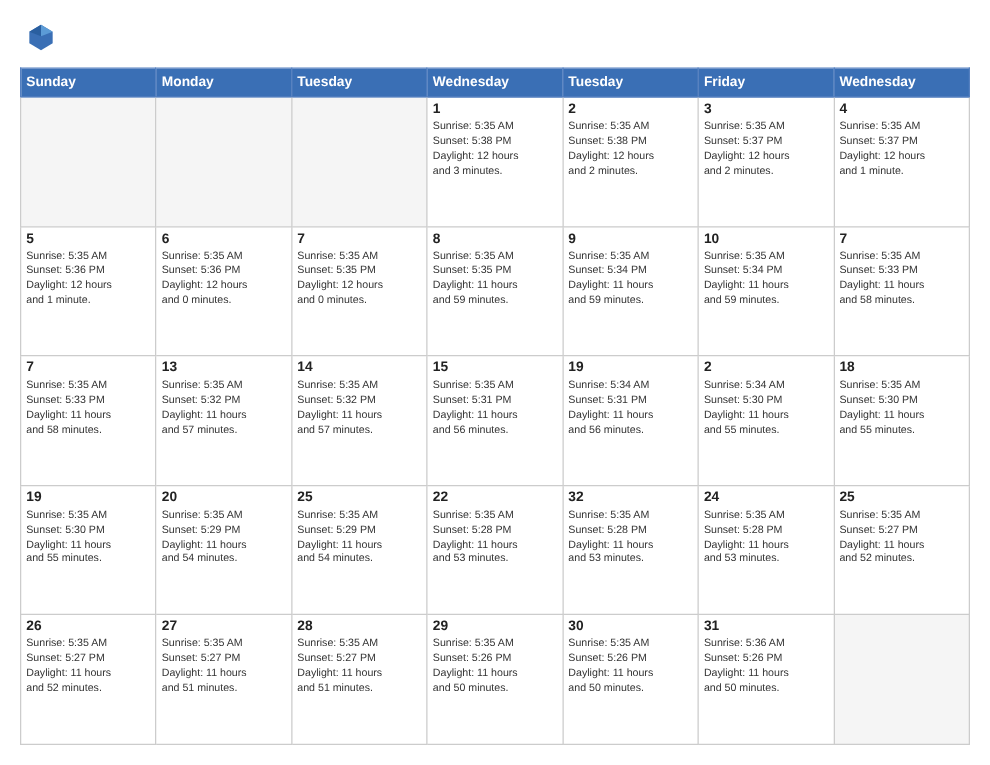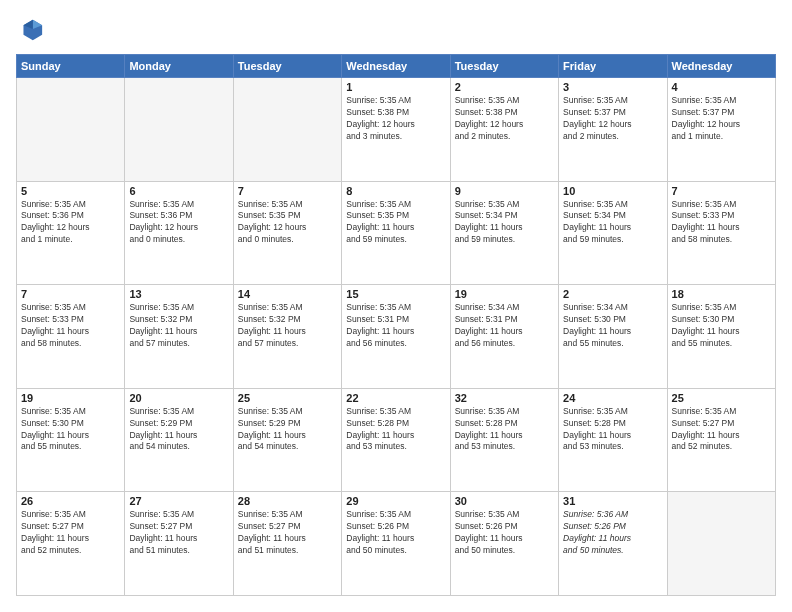--- a/index.html
+++ b/index.html
@@ -342,21 +342,21 @@
           </td>
           <td>
             <span class="day-num">30</span>
             <div class="day-info" style="white-space: pre-line;">Sunrise: 5:35 AM
 Sunset: 5:26 PM
 Daylight: 11 hours
 and 50 minutes.</div>
           </td>
           <td>
             <span class="day-num">31</span>
-            <div class="day-info" style="white-space: pre-line; font-style: italic;">Sunrise: 5:36 AM
+            <div class="day-info" style="white-space: pre-line;">Sunrise: 5:36 AM
 Sunset: 5:26 PM
 Daylight: 11 hours
 and 50 minutes.</div>
           </td>
           <td class="empty"></td>
         </tr>
       </tbody>
   </table>
 </div>
 

